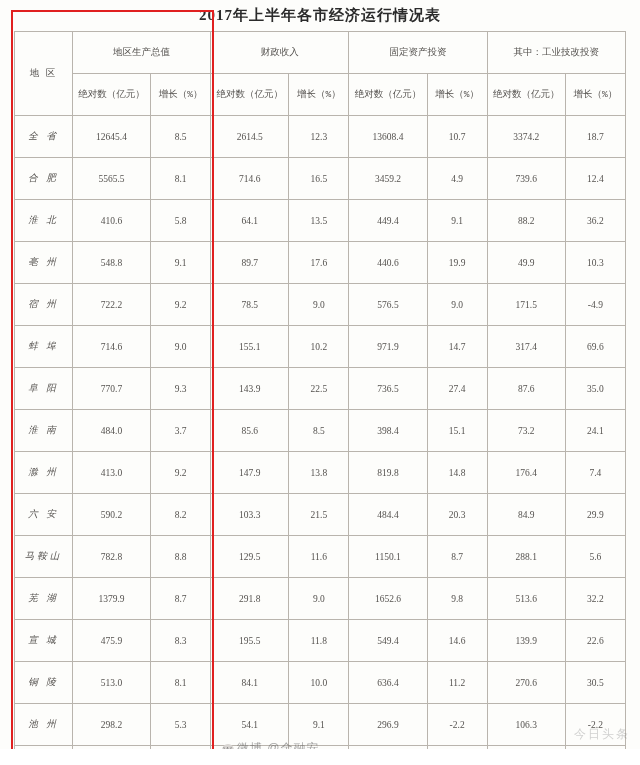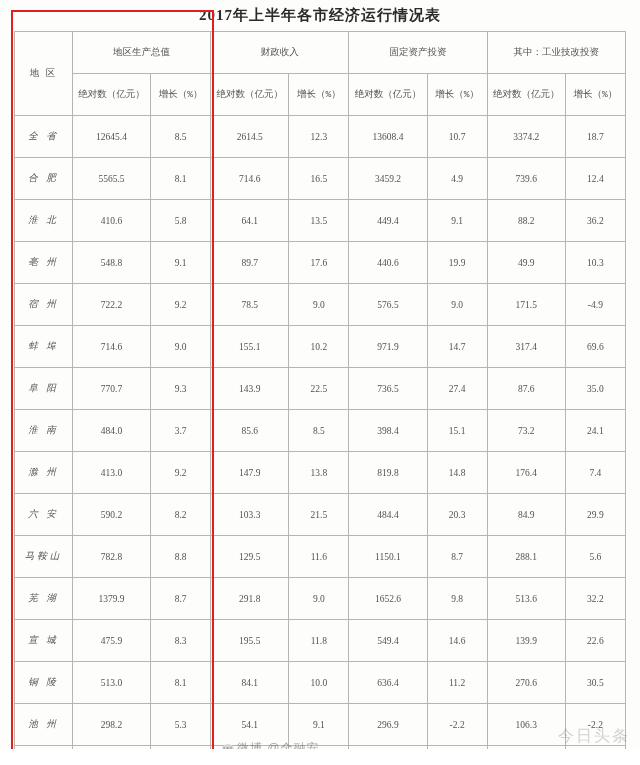--- a/index.html
+++ b/index.html
@@ -103,21 +103,21 @@
     font-size: 9px;
     line-height: 12px;
     text-align: center;
     margin-right: 3px;
     vertical-align: -1px;
   }
   .wm-br {
     right: 10px;
     top: 726px;
     color: rgba(130,130,130,0.35);
-    font-size: 16px;
+    font-size: 12px;
     letter-spacing: 2px;
   }
   .bottombar {
     position: absolute;
     left: 0;
     bottom: 0;
     width: 640px;
     height: 16px;
     background: #ffffff;
   }

